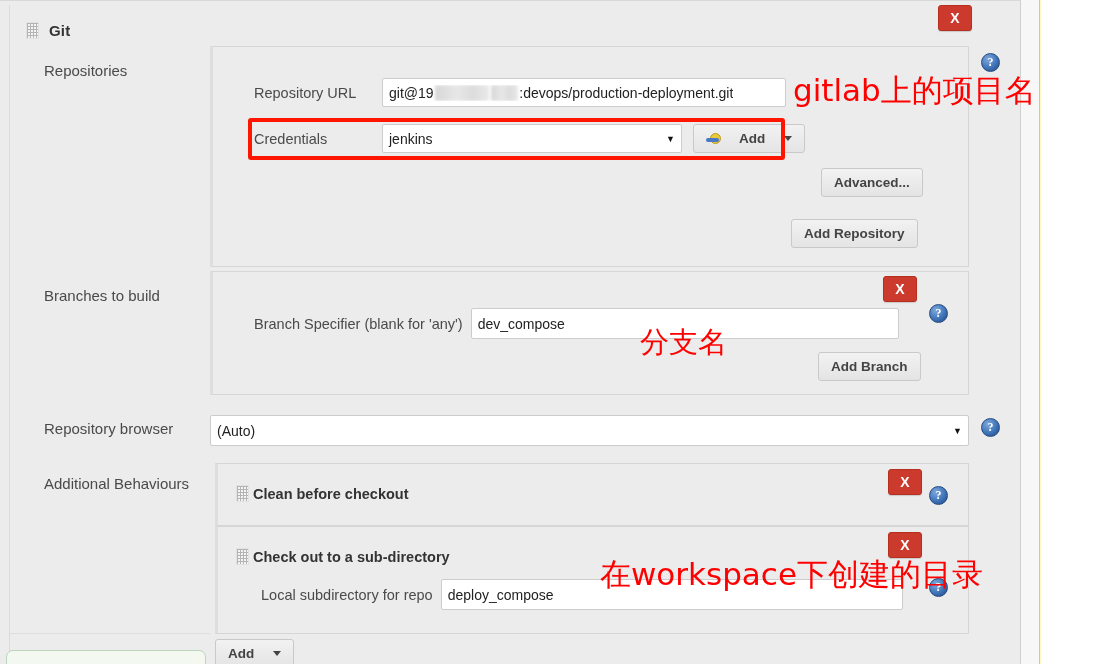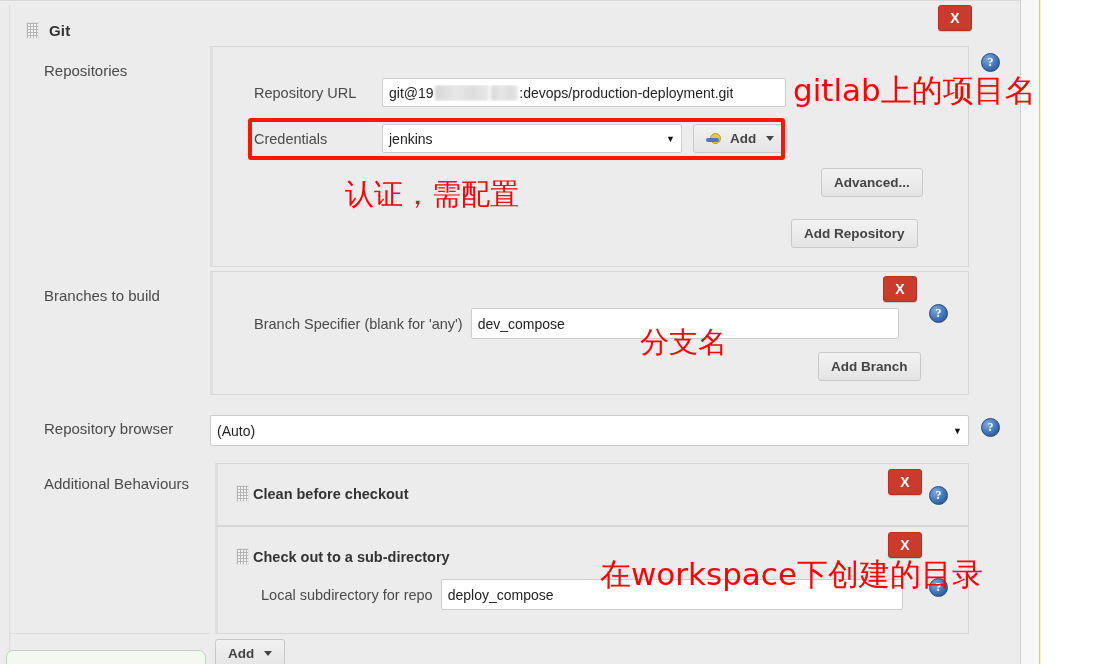--- a/index.html
+++ b/index.html
@@ -128,21 +128,21 @@
   }
   .url-text { white-space: nowrap; overflow: hidden; }
 
   
   .btn {
     background: linear-gradient(#f2f2f2,#e4e4e4);
     border: 1px solid #c9c9c9;
     border-radius: 3px;
     font-size: 13.5px; font-weight: bold; color: #444;
     padding: 6px 12px;
-    display: inline-flex; align-items: center; gap: 6px;
+    display: inline-flex; align-items: center; gap: 15px;
     cursor: pointer;
     white-space: nowrap;
   }
   .btn.plain { font-weight: bold; }
 
   .key-icon {
     position: relative;
     width: 18px; height: 12px; display: inline-block;
   }
   .key-icon::before {
@@ -344,19 +344,18 @@
     </div>
   </div>
 
   <div class="right-gutter"></div>
   <div class="right-page"></div>
 
   <div class="annot-box" style="left:248px; top:118px; width:537px; height:42px;"></div>
 
   <div class="annot" style="left:793px; top:70px; font-size:31px;">gitlab上的项目名</div>
 
-  <div class="annot" style="left:345px; top:175px; font-size:29px;">认证，需配置</div>
 
   <div class="annot" style="left:640px; top:323px; font-size:29px;">分支名</div>
 
   <div class="annot" style="left:600px; top:554px; font-size:31px;">在workspace下创建的目录</div>
 
 </div>
 
 </body></html>

